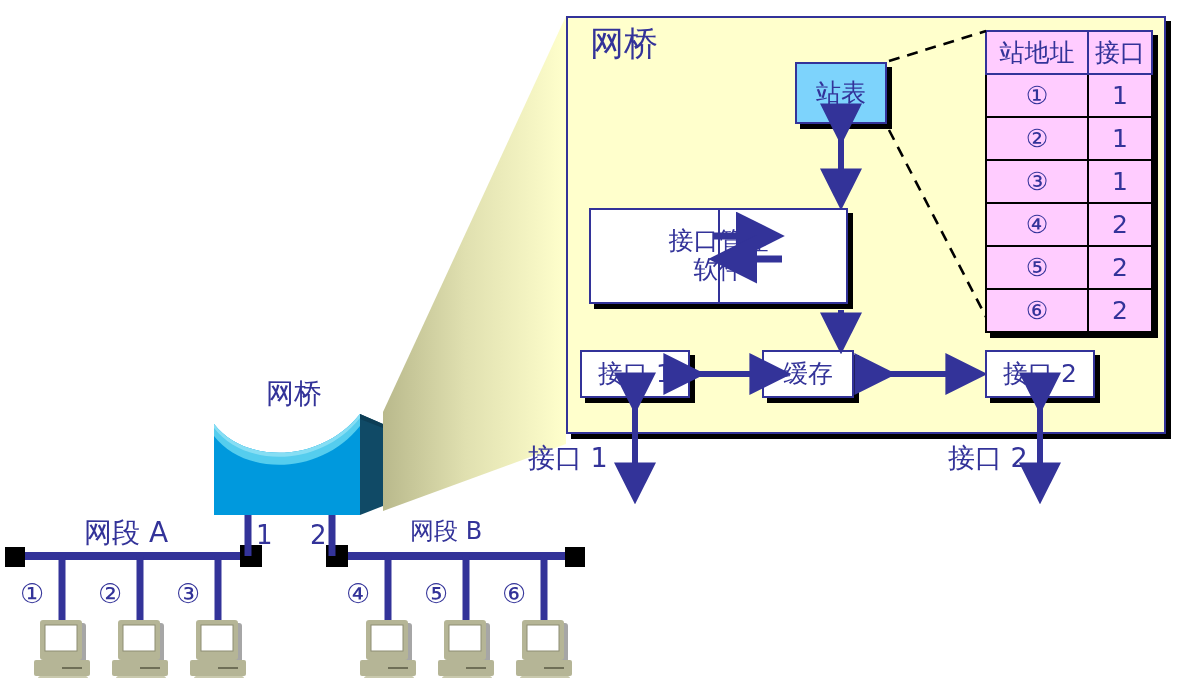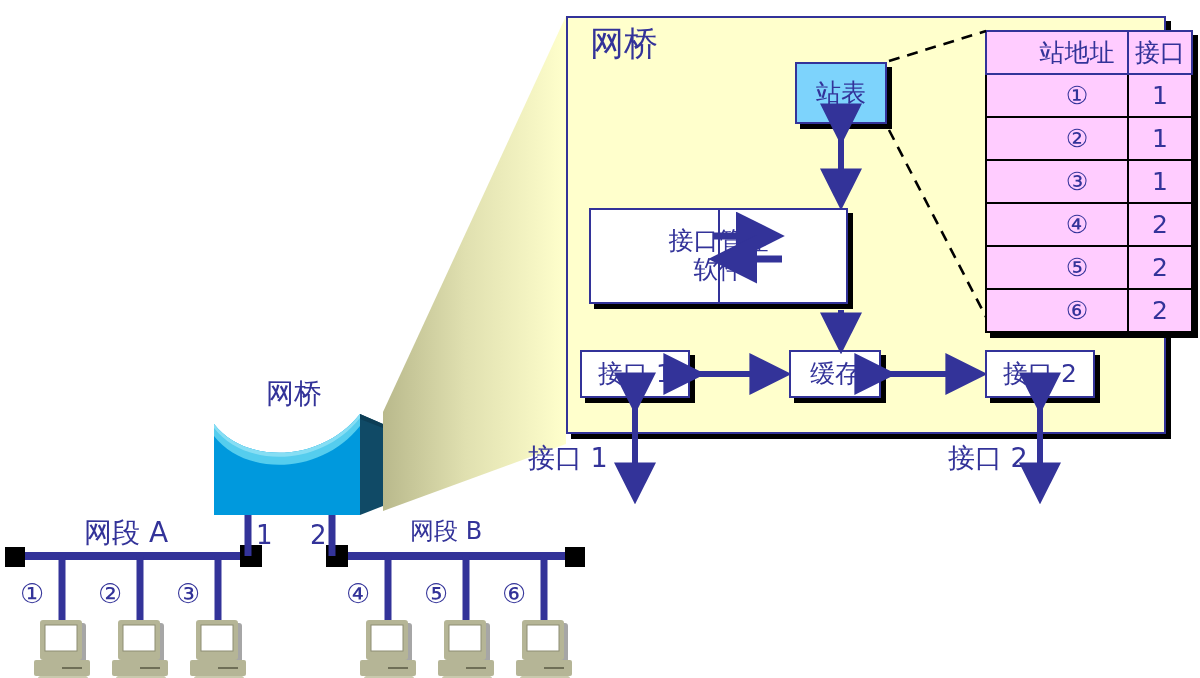--- a/index.html
+++ b/index.html
@@ -80,21 +80,21 @@
     font-size: 25px;
     color: #333399;
     line-height: 1.15;
   }
   #if1-box {
     left: 580px; top: 336px;
     width: 110px; height: 48px;
     font-size: 25px;
   }
   #buffer-box {
-    left: 789px; top: 336px;
+    left: 762px; top: 336px;
     width: 92px; height: 48px;
     font-size: 25px;
   }
   #if2-box {
     left: 985px; top: 336px;
     width: 110px; height: 48px;
     font-size: 25px;
   }
 
   
@@ -109,21 +109,21 @@
     border: 2px solid #000000;
     color: #333399;
     font-weight: normal;
     text-align: center;
     padding: 0;
     height: 41px;
     font-size: 25px;
     background: #ffccff;
   }
   #station-table th { border-color: #333399; }
-  #station-table .c-addr { width: 100px; padding-left: 40px; }
+  #station-table .c-addr { width: 100px; }
   #station-table .c-port { width: 62px; }
 
   
   #vec {
     position: absolute;
     left: 0; top: 0;
     width: 1200px; height: 678px;
     pointer-events: none;
   }
 

